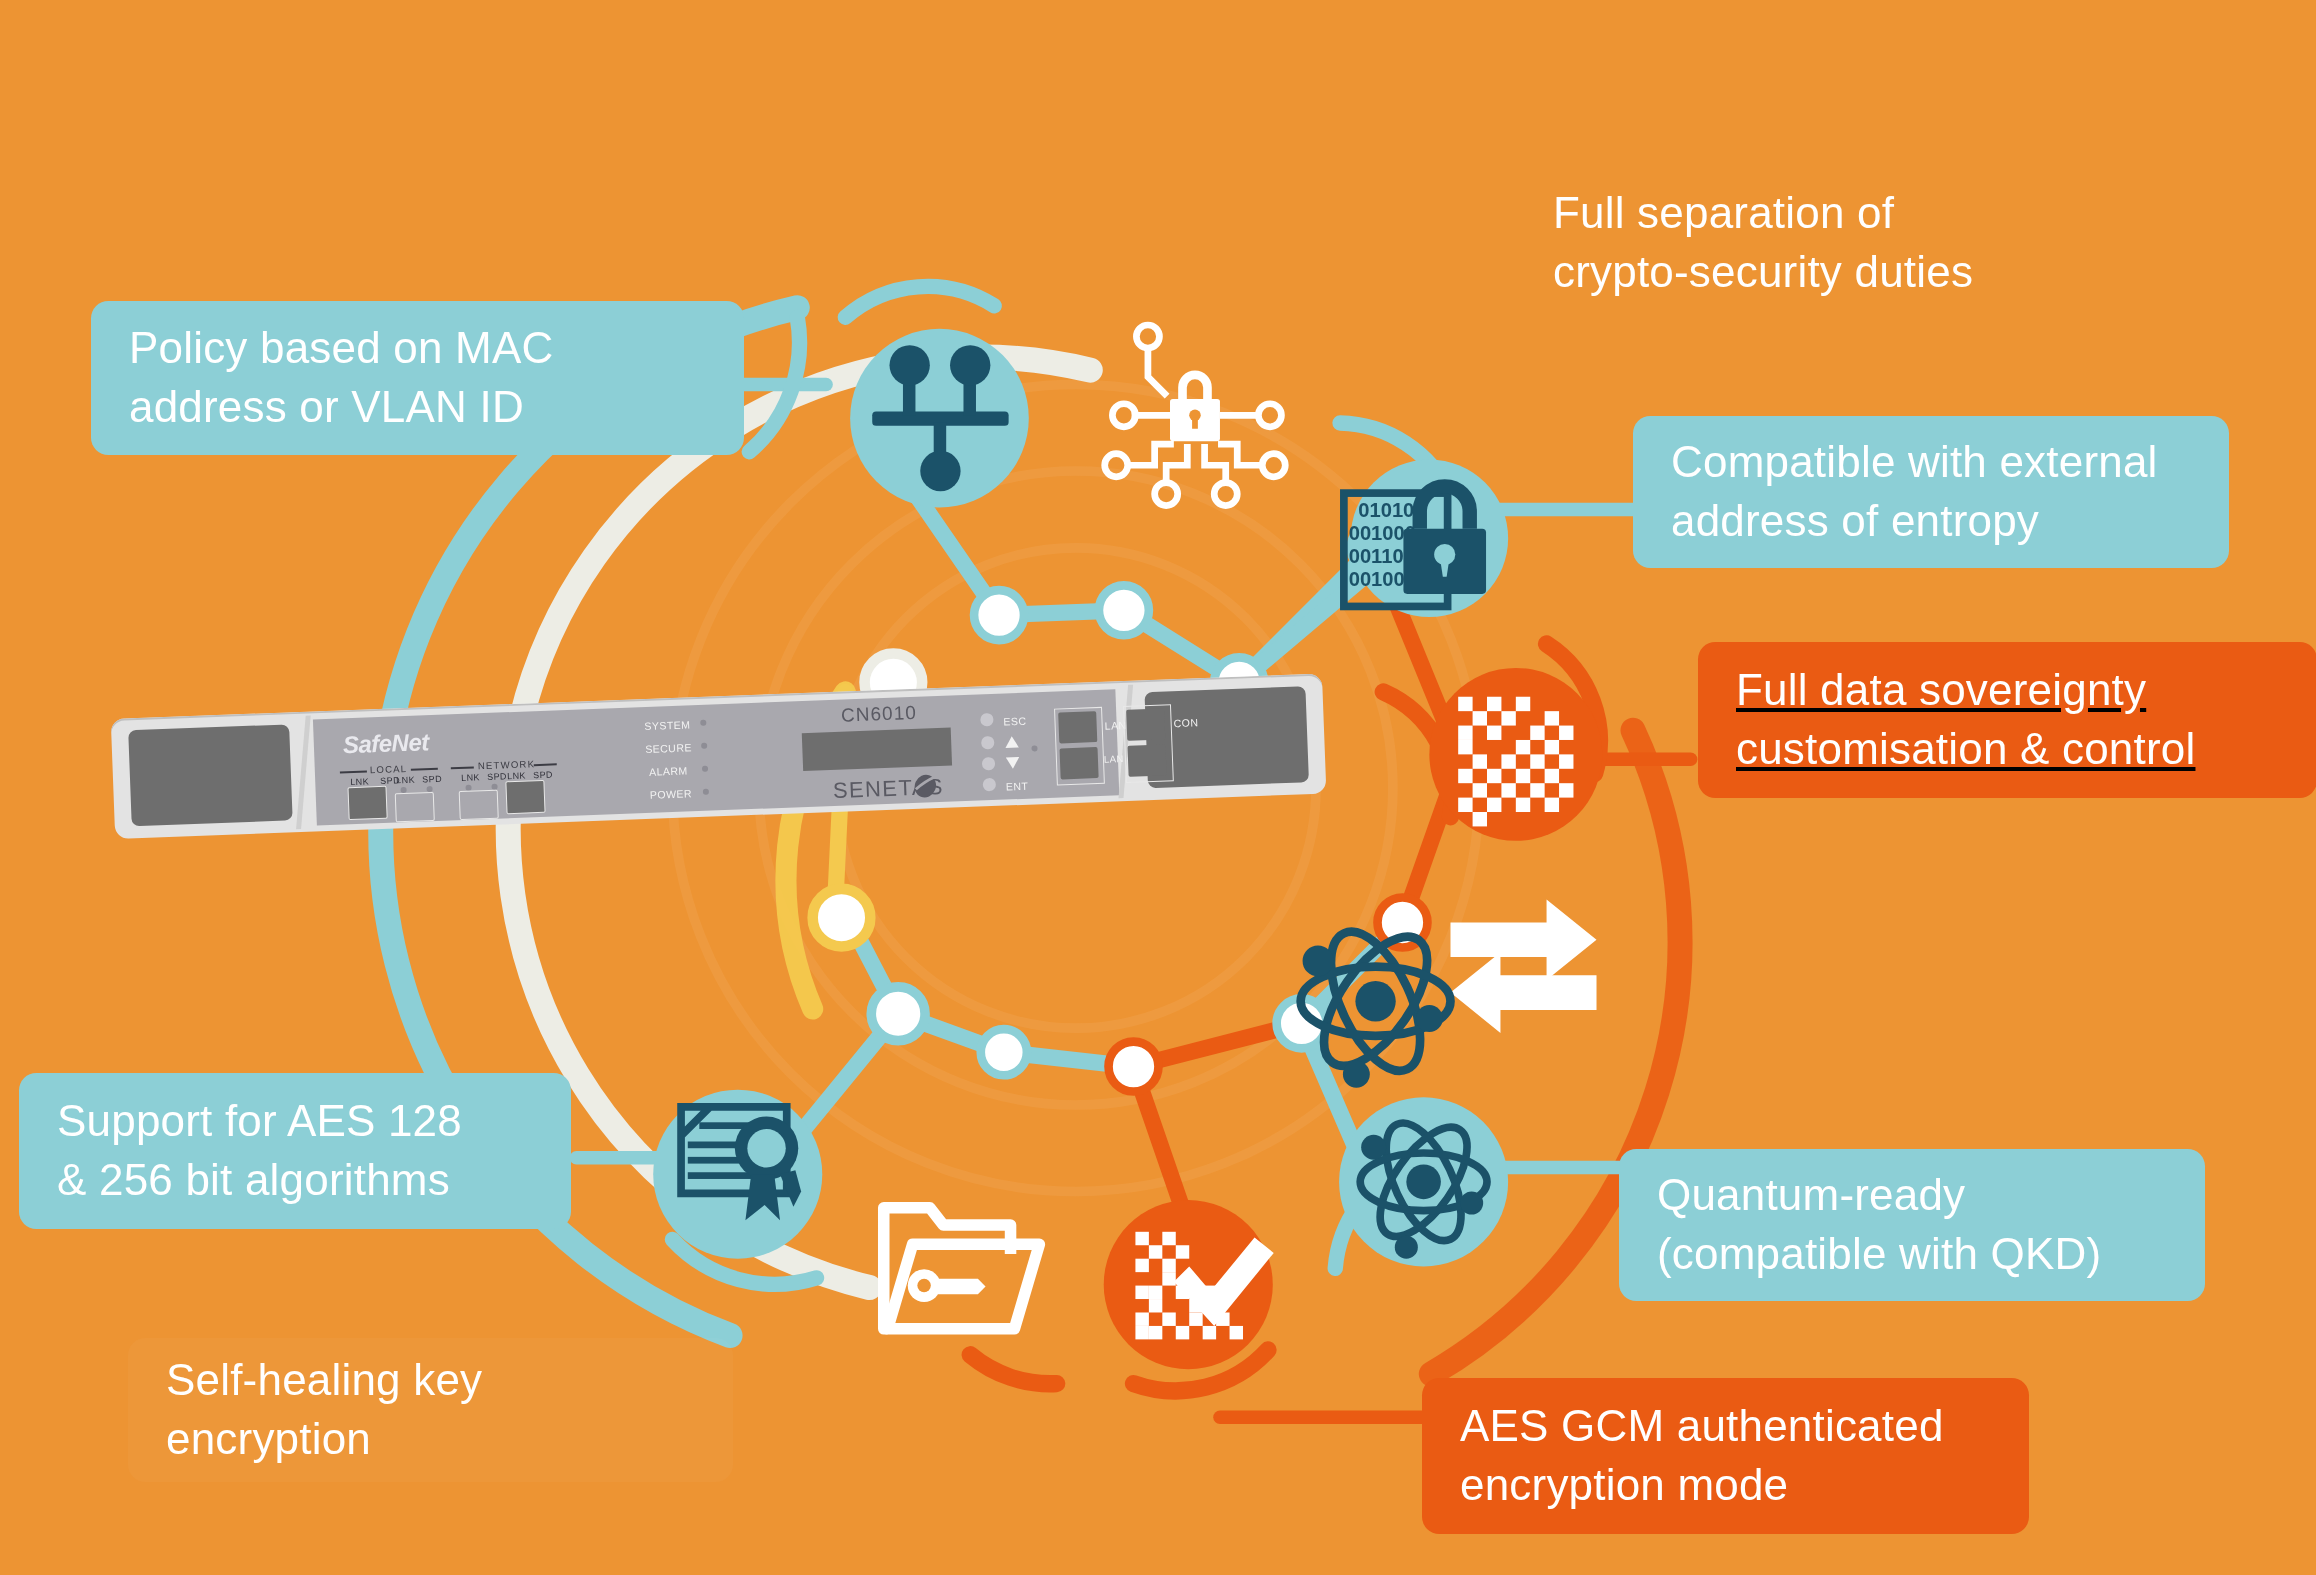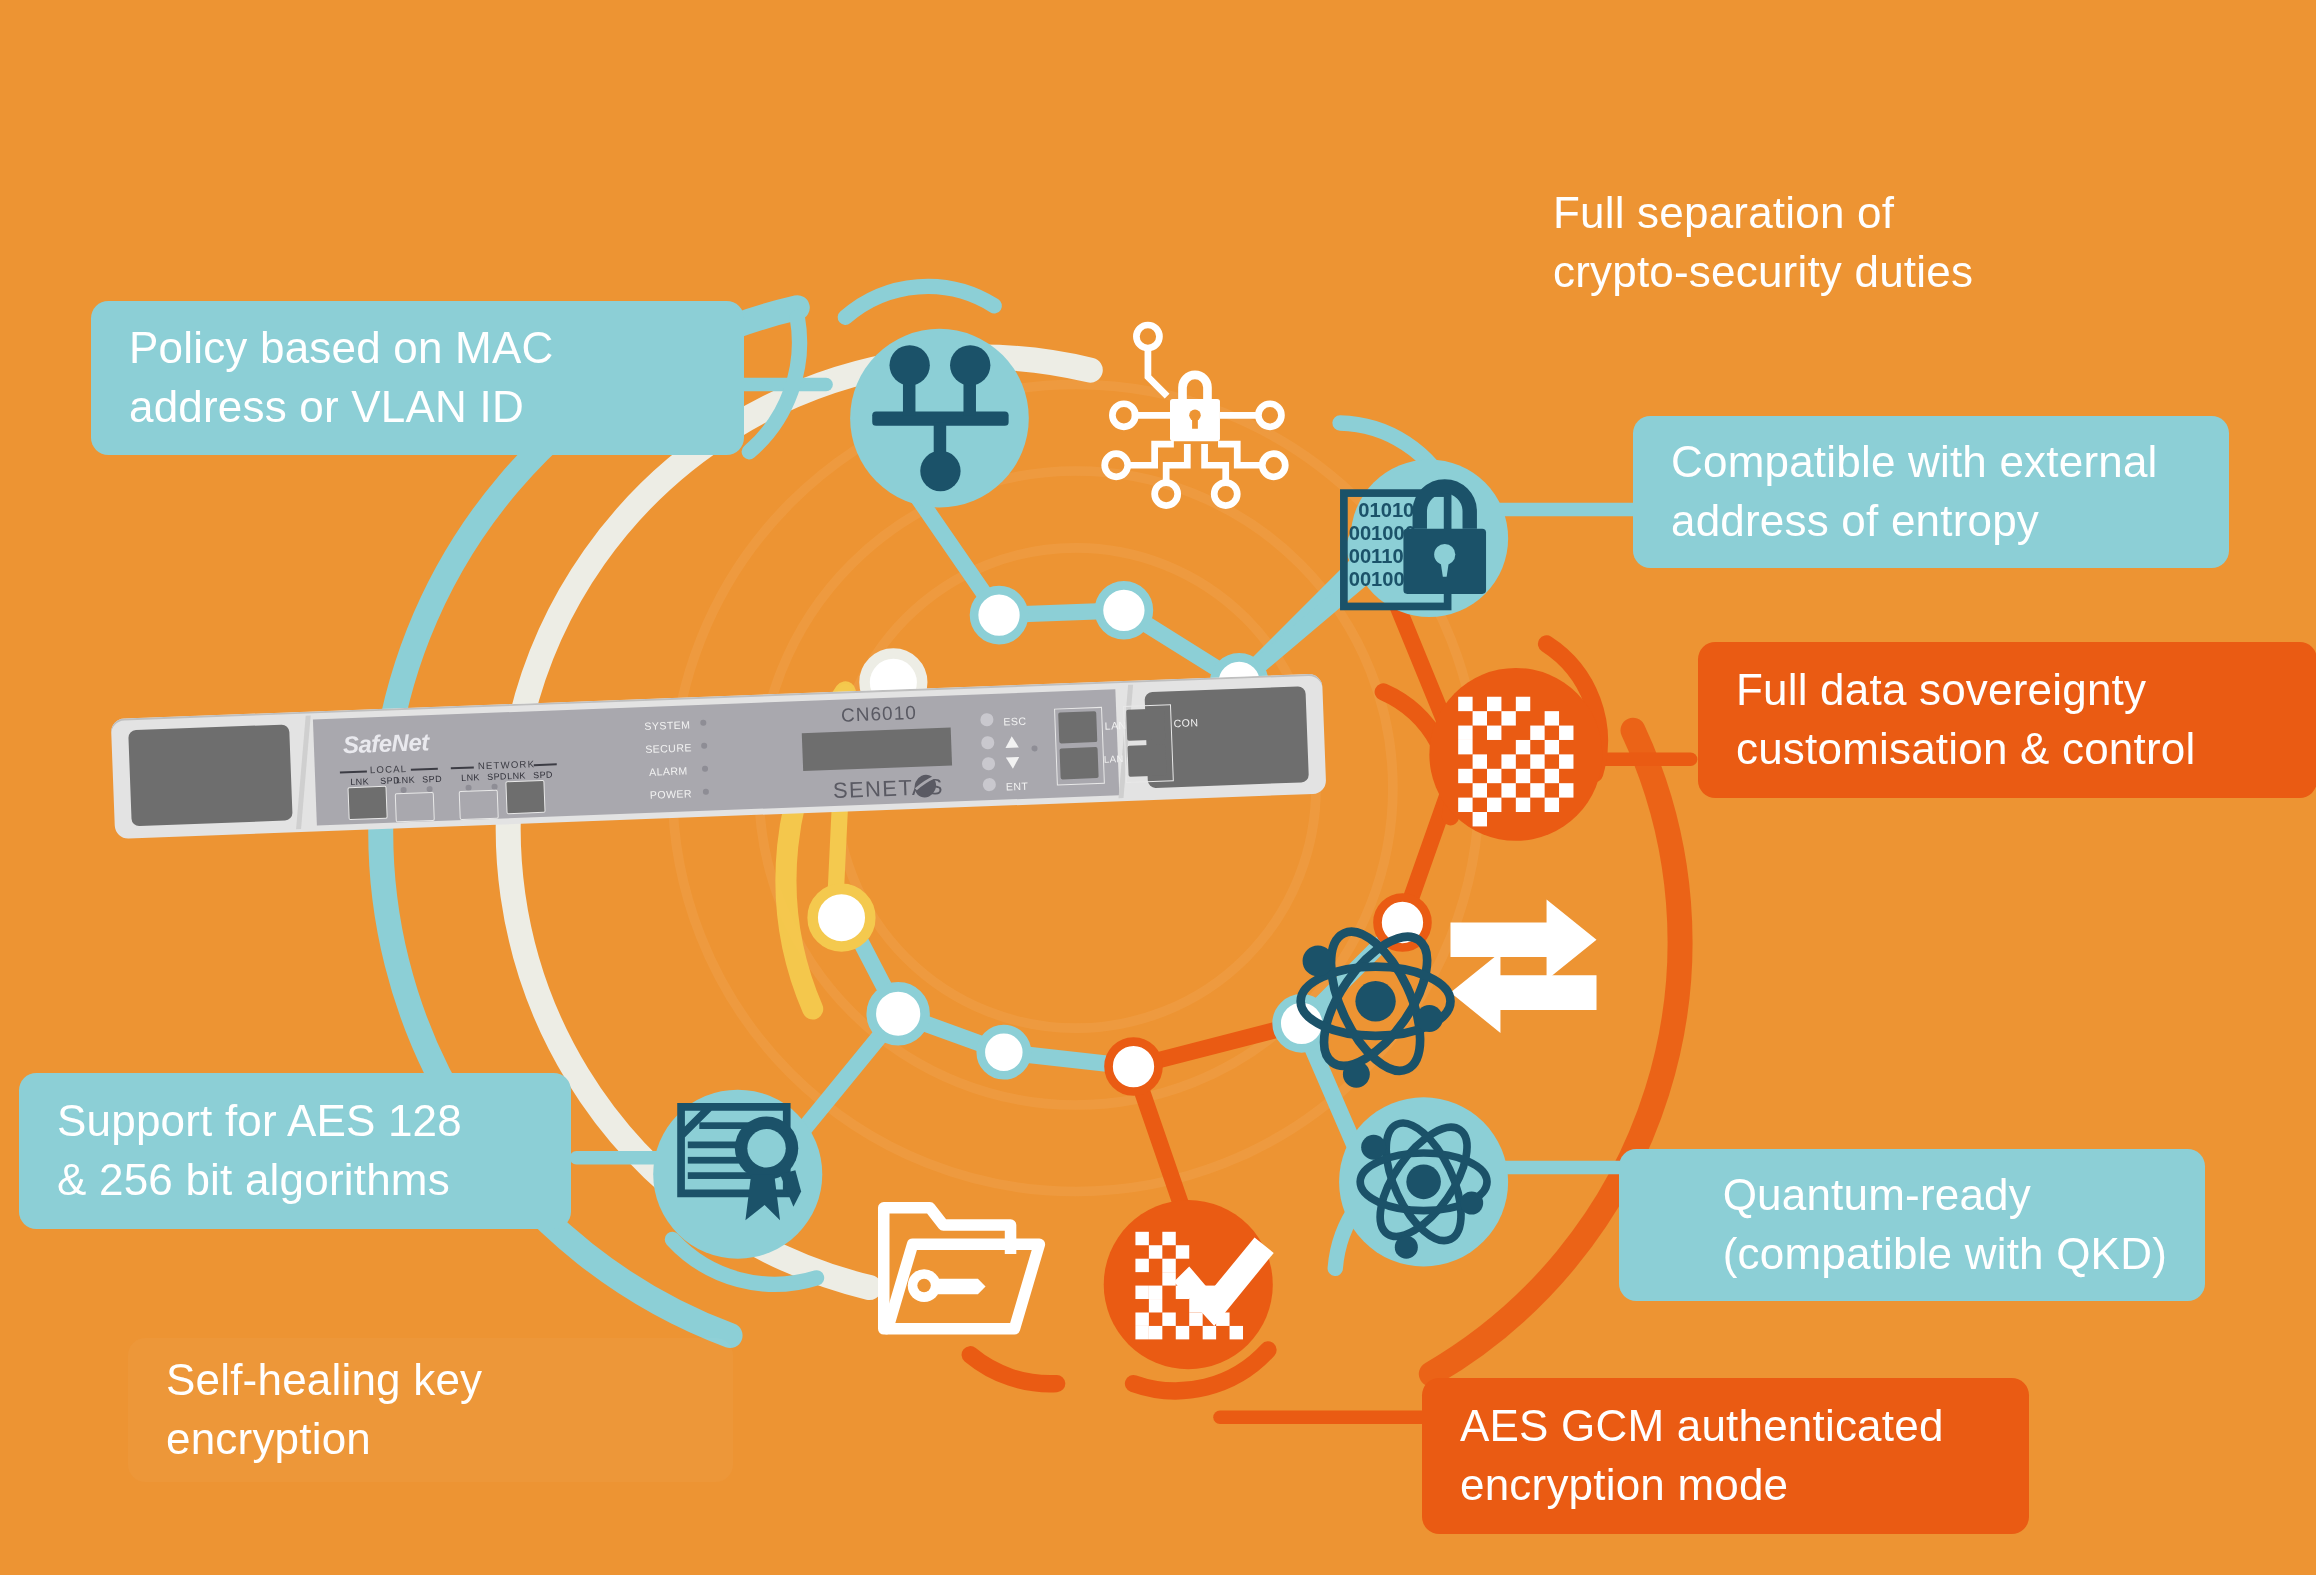--- a/index.html
+++ b/index.html
@@ -404,32 +404,32 @@
   <div class="callout c-teal" style="left:91px;top:301px;width:653px;height:154px;">
     <span class="txt">Policy based on MAC
 address or VLAN ID</span>
   </div>
 
   <div class="callout c-teal" style="left:1633px;top:416px;width:596px;height:152px;">
     <span class="txt">Compatible with external
 address of entropy</span>
   </div>
 
-  <div class="callout c-orange" style="left:1698px;top:642px;width:619px;height:156px;">
+  <div class="callout c-orange" style="left:1698px;top:642px;width:619px;height:156px;text-decoration:underline;">
     <span class="txt">Full data sovereignty
 customisation &amp; control</span>
   </div>
 
 
   <div class="callout c-teal" style="left:19px;top:1073px;width:552px;height:156px;">
     <span class="txt">Support for AES 128
 &amp; 256 bit algorithms</span>
   </div>
 
-  <div class="callout c-teal" style="left:1619px;top:1149px;width:586px;height:152px;justify-content:flex-end;">
+  <div class="callout c-teal" style="left:1619px;top:1149px;width:586px;height:152px;">
     <span class="txt">Quantum-ready
 (compatible with QKD)</span>
   </div>
 
   <div class="callout c-plain" style="left:128px;top:1338px;width:605px;height:144px;background:rgba(255,255,255,0.03);">
     <span class="txt">Self-healing key
 encryption</span>
   </div>
 
   <div class="callout c-orange" style="left:1422px;top:1378px;width:607px;height:156px;">

